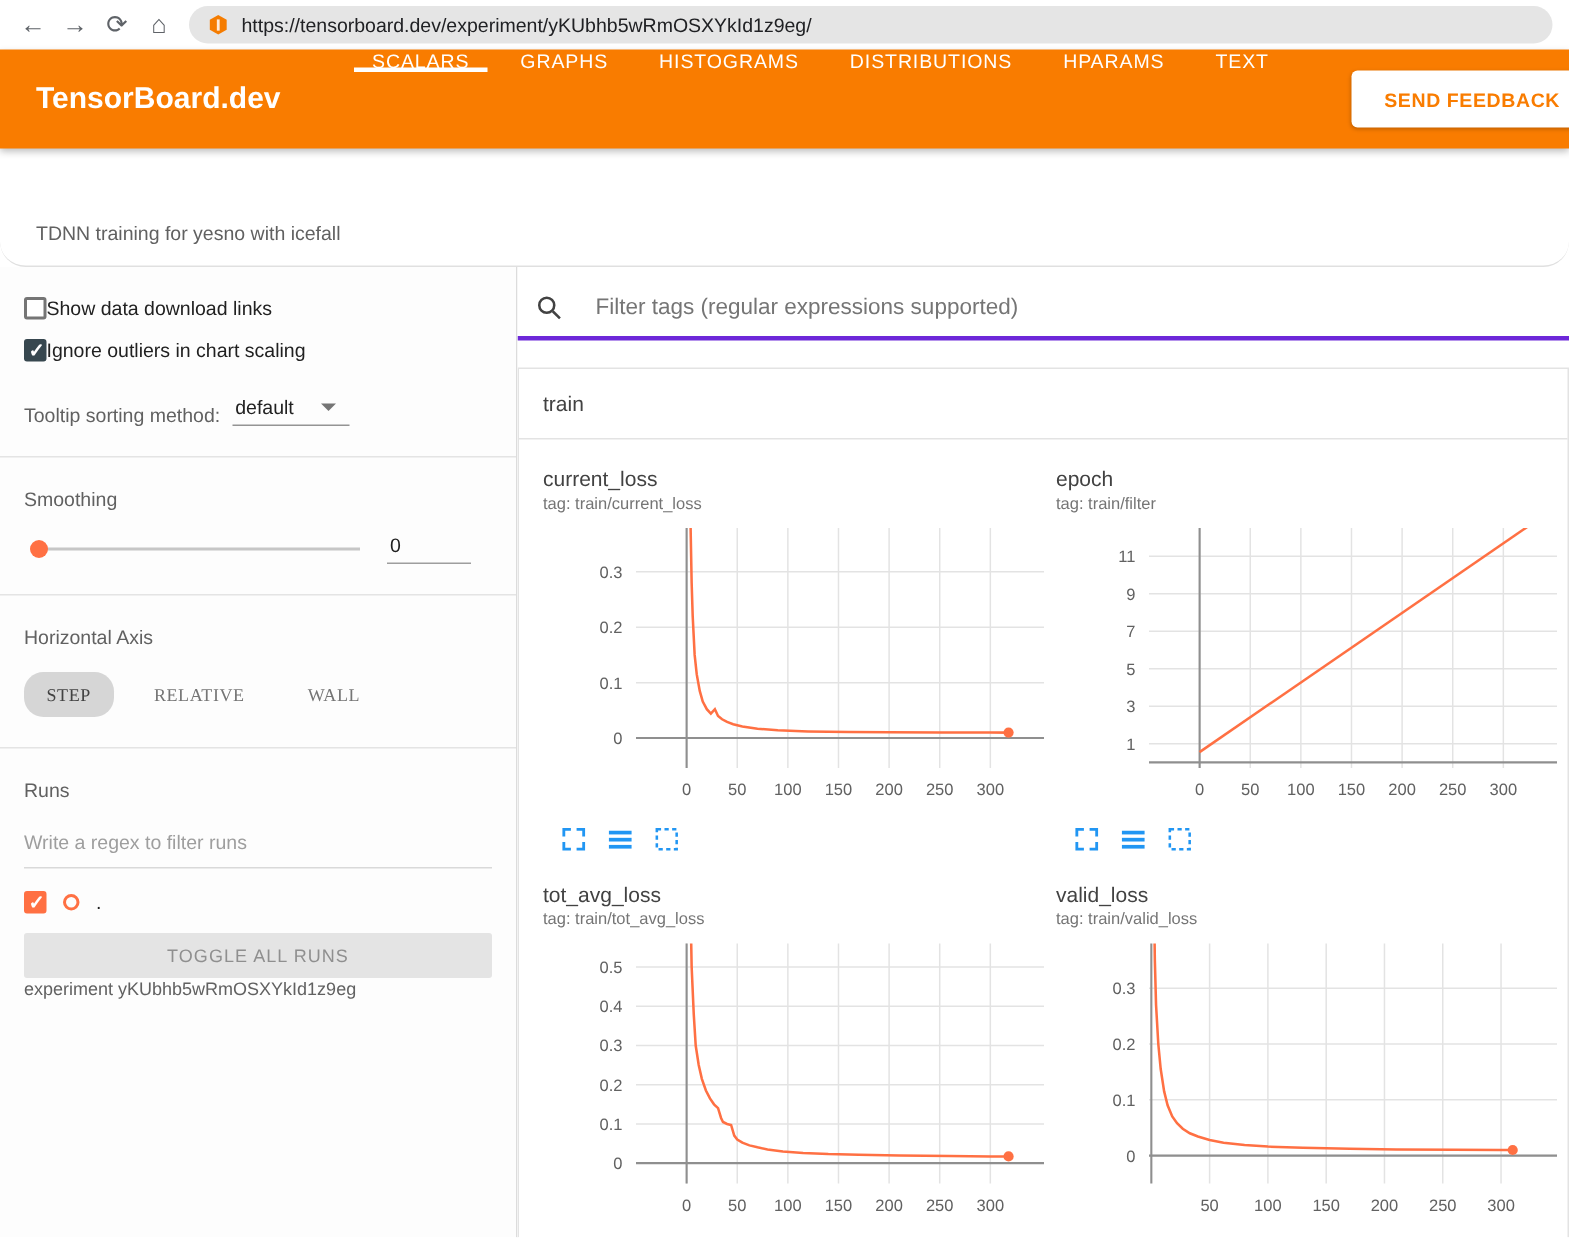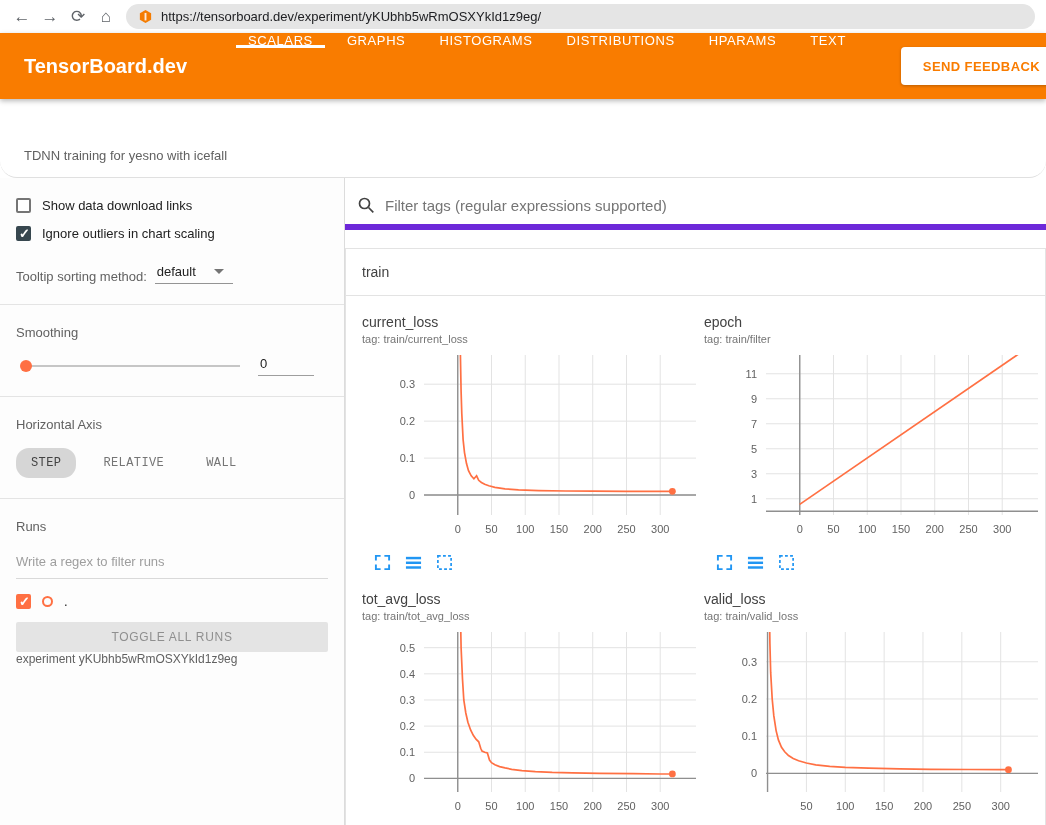--- a/index.html
+++ b/index.html
@@ -29,53 +29,53 @@
   .subheader { height:79px; border-bottom:1px solid #e0e0e0; display:flex; align-items:flex-end;
                padding:0 24px 14px; font-size:13px; color:#616161; background:#fff;border-radius:17px; }
 
   
   .content { display:flex; height:647px; }
   .sidebar { width:345px; min-width:345px; border-right:1px solid #dcdcdc; padding:20px 16px 0;
              background:#fdfdfd; overflow:hidden; }
   main { flex:1; overflow:hidden; display:flex; flex-direction:column; background:#fff; }
 
   
-  .cb-row { display:flex; align-items:center; gap:11px; margin-bottom:13px; font-size:13px; color:#212121; }
+  .cb-row { display:flex; align-items:center; margin-bottom:13px; font-size:13px; color:#212121; }
   .checkbox { width:15px; height:15px; border:2px solid #757575; border-radius:2px; background:#fff;
               position:relative; cursor:pointer; flex:none; }
   .checkbox.checked { background:var(--checkbox-dark); border-color:var(--checkbox-dark); }
   .checkbox.checked.orange { background:var(--line-orange); border-color:var(--line-orange); }
   .checkbox.checked::after { content:"✓"; position:absolute; left:1px; top:-2px; color:#fff; font-size:13px; font-weight:bold; }
   .select-row { margin-top:23px; display:flex; align-items:flex-end; gap:8px; font-size:13px; color:#616161; }
   .select { border-bottom:1px solid #949494; padding:0 4px 4px 2px; color:#212121; display:inline-flex;
             align-items:center; gap:18px; min-width:78px; cursor:pointer; }
   .caret { width:0; height:0; border-left:5px solid transparent; border-right:5px solid transparent;
            border-top:5px solid #757575; }
   .divider { height:1px; background:#e4e4e4; margin:20px -16px; }
   .section-label { font-size:13px; color:#616161; margin-bottom:16px; }
   .slider-row { display:flex; align-items:center; gap:18px; padding-right:14px; }
   .slider { flex:1; height:2px; background:#c6c6c6; position:relative; margin-left:5px; cursor:pointer; }
   .slider-thumb { position:absolute; left:-1px; top:-5px; width:12px; height:12px; border-radius:50%;
                   background:var(--line-orange); cursor:pointer; }
   .slider-value { width:56px; border-bottom:1px solid #9e9e9e; font-size:13px; color:#212121; padding:0 2px 4px; }
   .axis-buttons { display:flex; gap:12px; }
   .axis-btn { height:30px; padding:0 15px; font-size:12px; letter-spacing:.4px; color:#757575; background:transparent;
-              border:none; border-radius:13px; font-family:Liberation Mono, monospace; cursor:pointer; }
+              border:none; border-radius:13px; font-family:Liberation Serif, serif; cursor:pointer; }
   .axis-btn.active { background:#d6d6d6; color:#424242; }
   .runs-filter { width:100%; border:none; border-bottom:1px solid #d9d9d9; background:transparent; font-size:13px;
                  padding:4px 0 9px; color:#212121; outline:none; font-family:inherit; }
   .runs-filter::placeholder { color:#9e9e9e; }
   .run-row { display:flex; align-items:center; gap:11px; margin:15px 0 13px; font-size:13px; color:#212121; }
   .run-circle { width:11px; height:11px; border:2px solid var(--line-orange); border-radius:50%; flex:none; }
   .toggle-btn { width:100%; height:30px; background:#e4e4e4; border:none; border-radius:2px; color:#8f8f8f;
                 font-size:12px; letter-spacing:.7px; font-family:inherit; cursor:pointer; }
   .exp-caption { font-size:12px; color:#616161; }
 
   
-  .filter-row { display:flex; align-items:flex-end; gap:10px; padding:18px 10px 10px 12px; border-bottom:6px solid #6d28d9; }
+  .filter-row { display:flex; align-items:flex-start; gap:22px; padding:18px 10px 10px 12px; border-bottom:3px solid #6d28d9; }
   .filter-input { flex:1; border:none; outline:none; font-size:15px; color:#212121; background:transparent; font-family:inherit; }
   .filter-input::placeholder { color:#757575; }
   .card { margin-top:18px; border:1px solid #e3e3e3; flex:1; background:#fff; }
   .card-header { padding:15px 16px; font-size:14px; color:#424242; border-bottom:1px solid #e3e3e3; cursor:pointer; }
   .charts { padding:18px 16px; display:grid; grid-template-columns:336px 336px; column-gap:6px; row-gap:20px; }
   .chart-title { font-size:14px; color:#424242; }
   .chart-tag { font-size:11px; color:#757575; margin:3px 0 6px; }
   svg.chart { display:block; }
   svg.chart text.tick { font-size:11px; fill:#616161; font-family:"Liberation Sans", sans-serif; }
   .chart-toolbar { display:flex; gap:14px; margin:5px 0 0 12px; }

